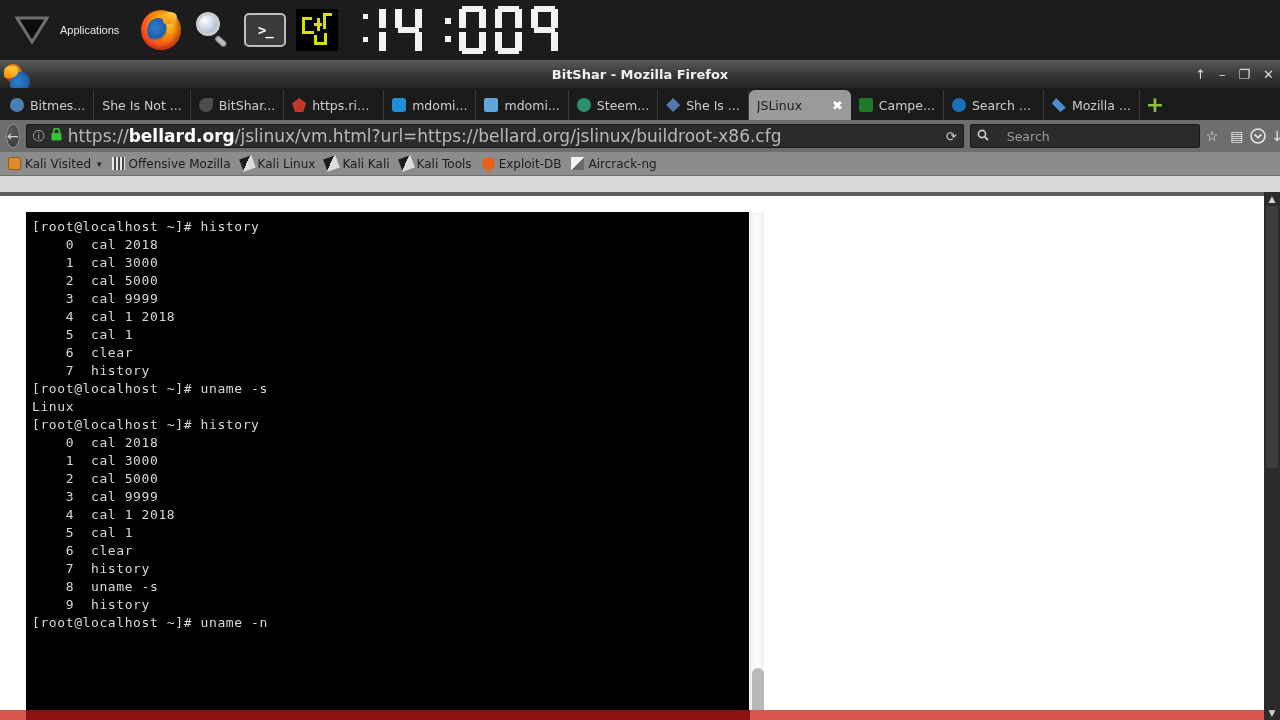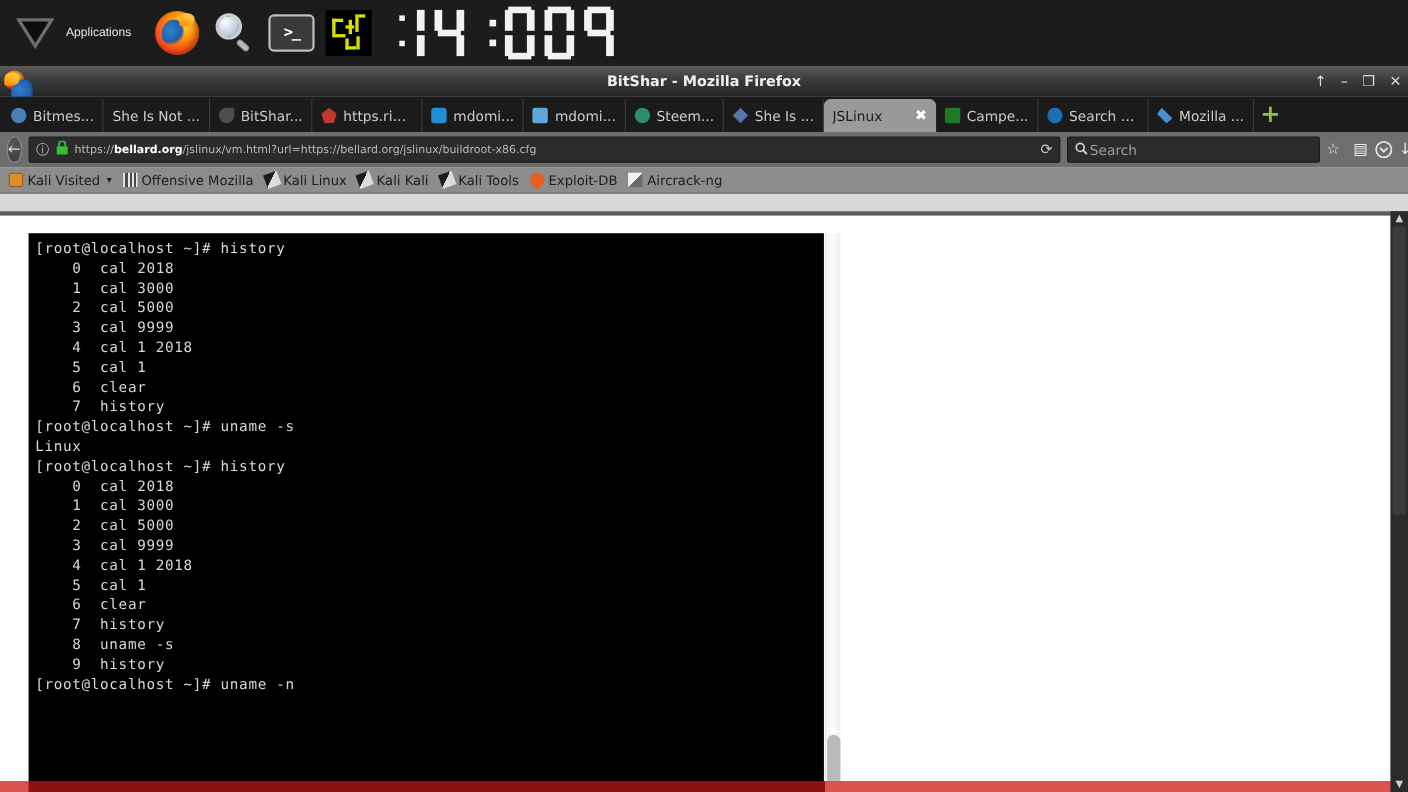--- a/index.html
+++ b/index.html
@@ -173,31 +173,31 @@
   }
   #urlbar {
     flex: 0 0 938px; height:24px; background:#2b2b2b;
     border:1px solid #1a1a1a; border-radius:2px;
     display:flex;align-items:center; padding:0 6px; gap:6px;
     overflow:hidden;
   }
   #identity-icon { color:#bdbdbd; font-size:12px; }
   #lock-icon { color:#35c135; font-size:12px; }
   #url-text {
-    color:#b9b9b9; font-size:10px; white-space:nowrap;
+    color:#b9b9b9; font-size:17px; white-space:nowrap;
     font-family: "DejaVu Sans","Liberation Sans",sans-serif;
   }
   #url-text b { color:#ffffff; font-weight:bold; }
   #reload-button {
     margin-left:auto; color:#c9c9c9; font-size:13px; padding-left:8px;
   }
   #searchbar {
     flex: 0 0 230px; height:24px; background:#2b2b2b;
     border:1px solid #1a1a1a; border-radius:2px;
-    display:flex;align-items:center;padding:0 6px;gap:2px;
+    display:flex;align-items:center;padding:0 6px;gap:18px;
   }
   #search-icon-glyph { color:#cfcfcf; font-size:12px; }
   #search-placeholder { color:#9d9d9d; font-size:12.5px; }
   .navicon {
     width:24px;height:24px; display:flex;align-items:center;justify-content:center;
     color:#e6e6e6; font-size:14px;
   }
   #nav-sep { width:1px; height:20px; background:#8a8a8a; }
 
   

